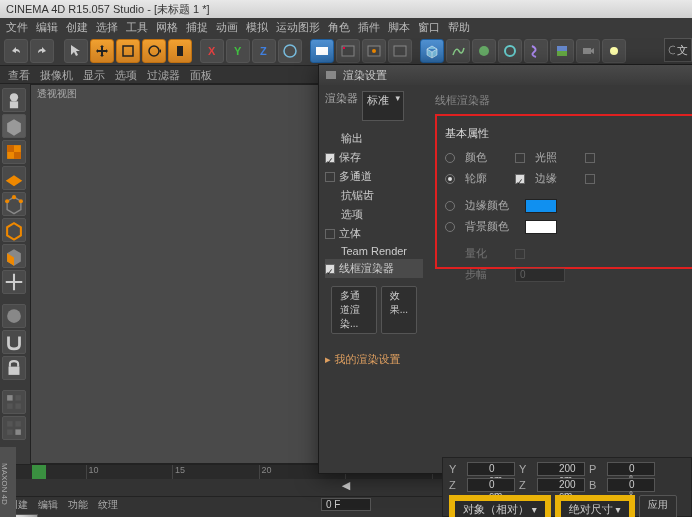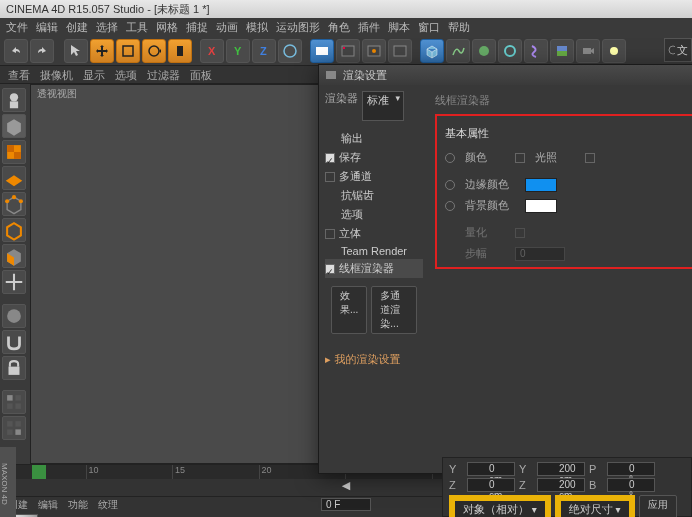--- a/index.html
+++ b/index.html
@@ -470,34 +470,41 @@
         <div class="dlg-item">
             <span style="width:12px"></span>
             <span>Team Render</span>
           </div>
         <div class="dlg-item sel">
             <span class="chk on"></span>
             <span>线框渲染器</span>
           </div>
       </div>
       <div class="dlg-btns">
+        <div class="dbtn">多通道渲染...</div>
         <div class="dbtn">效果...</div>
-        <div class="dbtn">多通道渲染...</div>
       </div>
       <div class="dlg-myset">我的渲染设置</div>
     </div>
     <div class="dlg-right">
       <div class="dlg-rtab">线框渲染器</div>
       <div class="redbox">
         <div class="sect-title">基本属性</div>
         <div class="prop-row">
           <span class="radio"></span>
             <span class="lbl">颜色</span>
             <span class="chk"></span>
           <span class="lbl">光照</span>
+            <span class="chk"></span>
+        </div>
+        <div class="prop-row">
+          <span class="radio on"></span>
+            <span class="lbl">轮廓</span>
+            <span class="chk on"></span>
+          <span class="lbl">边缘</span>
             <span class="chk"></span>
         </div>
         <div style="height:6px"></div>
         <div class="prop-row">
           <span class="radio"></span>
             <span class="lbl" style="width:50px">边缘颜色</span>
           <div class="swatch blue"></div>
         </div>
         <div class="prop-row">
           <span class="radio"></span>

